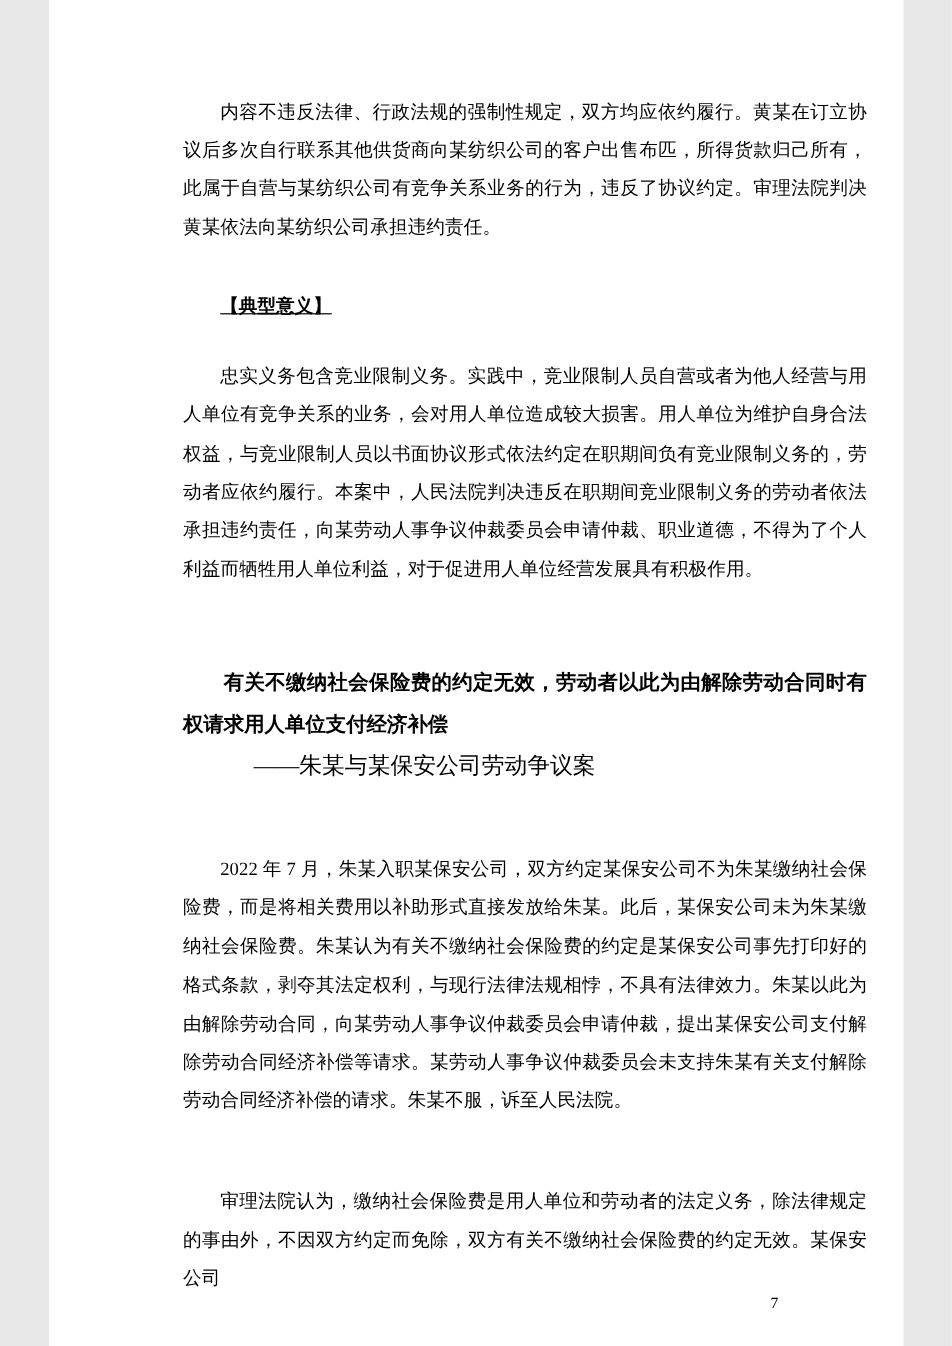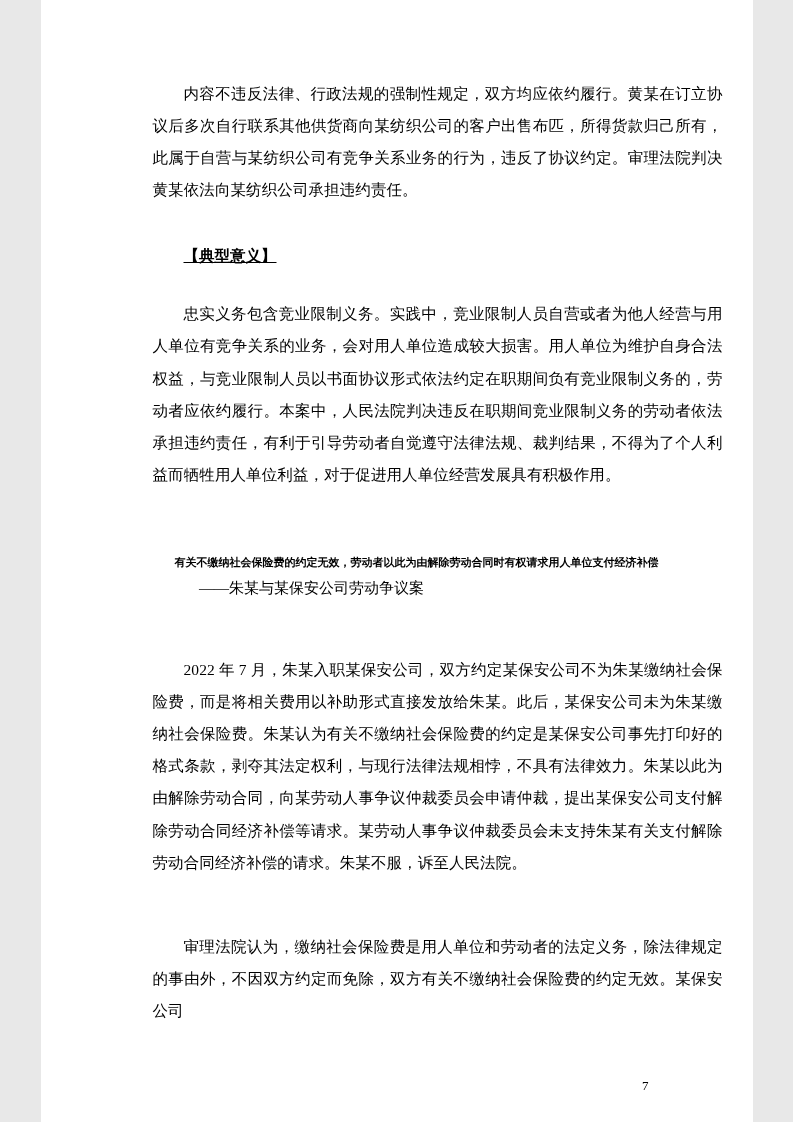--- a/index.html
+++ b/index.html
@@ -51,31 +51,31 @@
   .bracket-head {
     font-size: 15.5px;
     line-height: 2.07;
     font-weight: bold;
     color: #000000;
     margin: 0;
     text-indent: 2em;
     text-decoration: underline;
   }
   .case-title {
-    font-size: 11px;
+    font-size: 17px;
     line-height: 2.07;
     font-weight: bold;
     color: #000000;
     margin: 0;
     text-indent: 2em;
     text-align: justify;
     text-justify: inter-ideograph;
   }
   .subtitle {
-    font-size: 15px;
+    font-size: 19px;
     line-height: 1.9;
     color: #000000;
     margin: 0;
     text-indent: 3.1em;
   }
   .page-number {
     position: absolute;
     right: 104px;
     bottom: 28px;
     font-size: 13px;
@@ -90,21 +90,21 @@
   <div class="content">
 
     <p class="para indent">内容不违反法律、行政法规的强制性规定，双方均应依约履行。黄某在订立协议后多次自行联系其他供货商向某纺织公司的客户出售布匹，所得货款归己所有，此属于自营与某纺织公司有竞争关系业务的行为，违反了协议约定。审理法院判决黄某依法向某纺织公司承担违约责任。</p>
 
     <div class="gap-lg"></div>
 
     <p class="bracket-head">【典型意义】</p>
 
     <div class="gap-md"></div>
 
-    <p class="para indent">忠实义务包含竞业限制义务。实践中，竞业限制人员自营或者为他人经营与用人单位有竞争关系的业务，会对用人单位造成较大损害。用人单位为维护自身合法权益，与竞业限制人员以书面协议形式依法约定在职期间负有竞业限制义务的，劳动者应依约履行。本案中，人民法院判决违反在职期间竞业限制义务的劳动者依法承担违约责任，有利于引导劳动者自觉遵守法律法规、裁判结果，不得为了个人利益而牺牲用人单位利益，对于促进用人单位经营发展具有积极作用。</p>
+    <p class="para indent">忠实义务包含竞业限制义务。实践中，竞业限制人员自营或者为他人经营与用人单位有竞争关系的业务，会对用人单位造成较大损害。用人单位为维护自身合法权益，与竞业限制人员以书面协议形式依法约定在职期间负有竞业限制义务的，劳动者应依约履行。本案中，人民法院判决违反在职期间竞业限制义务的劳动者依法承担违约责任，向某劳动人事争议仲裁委员会申请仲裁、职业道德，不得为了个人利益而牺牲用人单位利益，对于促进用人单位经营发展具有积极作用。</p>
 
     <div class="gap-lg"></div>
 
 
     <div class="gap-md"></div>
 
     <p class="case-title">有关不缴纳社会保险费的约定无效，劳动者以此为由解除劳动合同时有权请求用人单位支付经济补偿</p>
 
     <p class="subtitle">——朱某与某保安公司劳动争议案</p>
 

